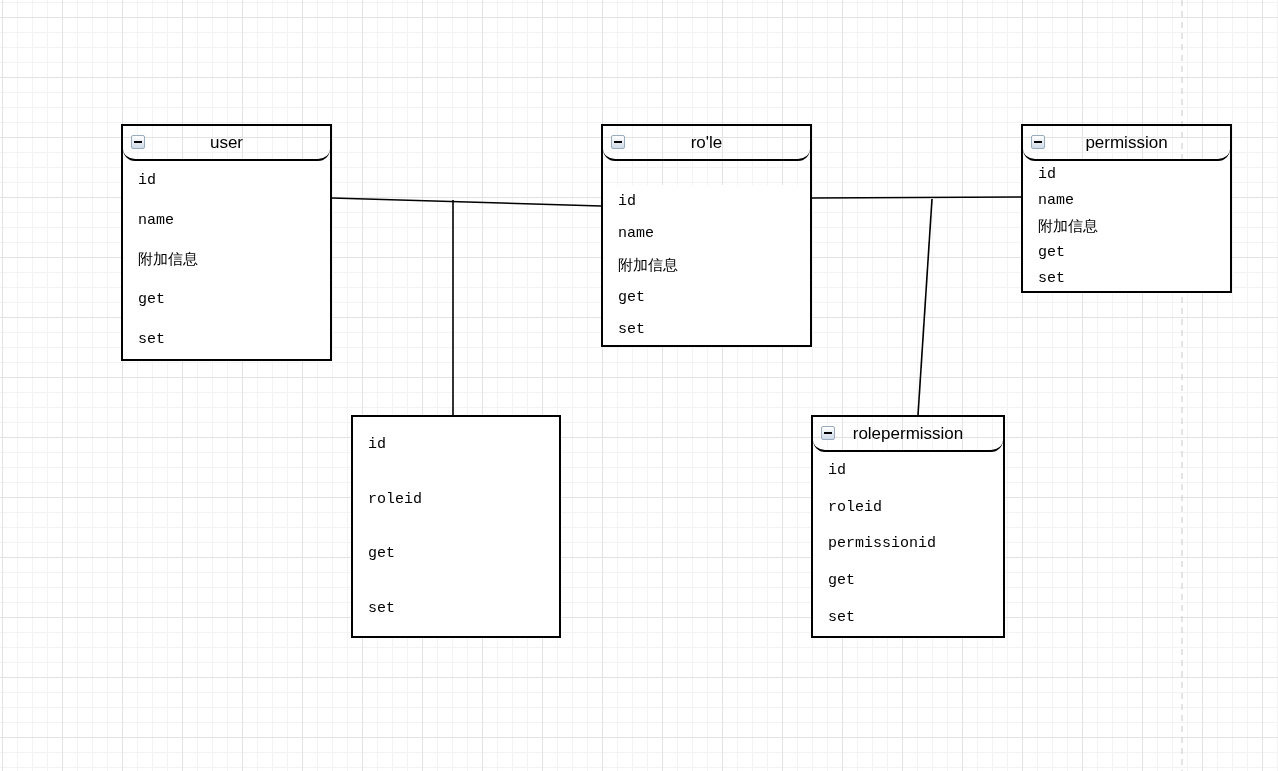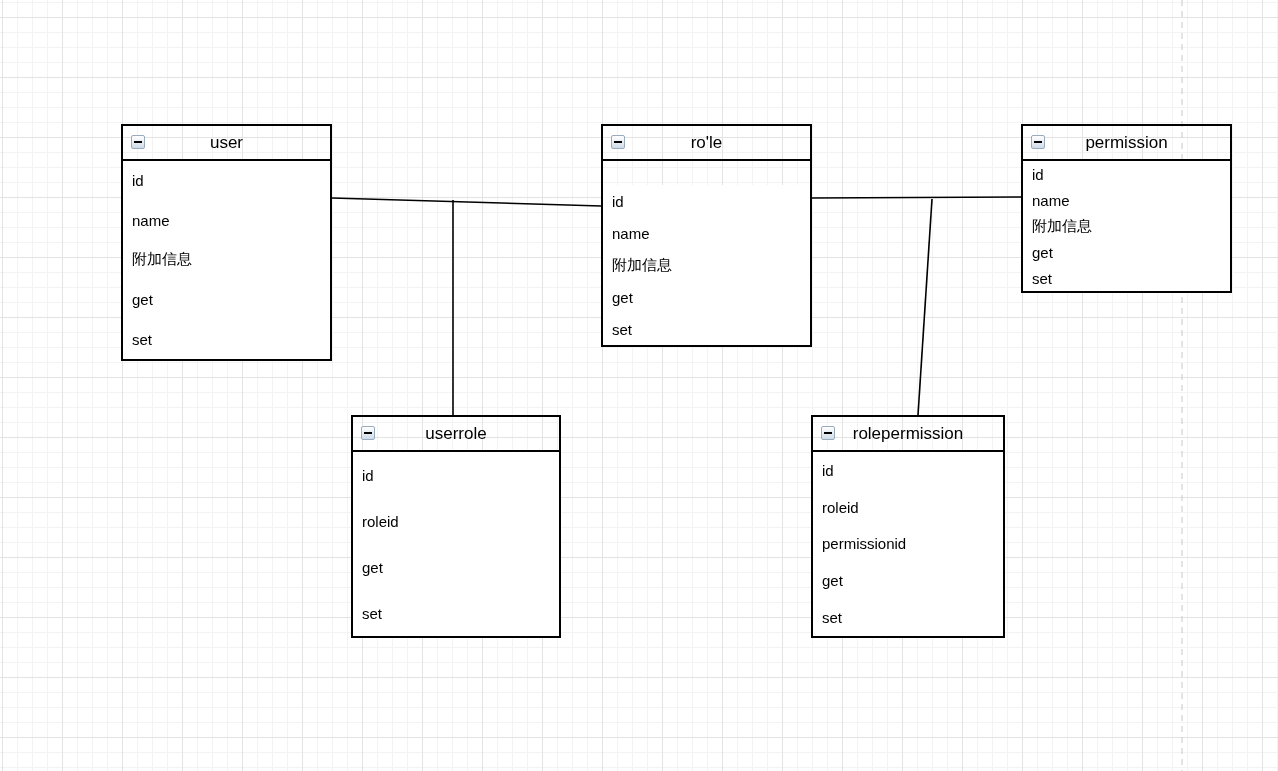--- a/index.html
+++ b/index.html
@@ -35,20 +35,21 @@
     display: flex;
     flex-direction: column;
     color: #000000;
   }
   .entity-title-row {
     position: relative;
     height: 33px;
     flex: none;
     border-bottom: 2px solid #000000;
     background: transparent; 
+    border-radius: 12px;
   }
   .collapse-icon {
     position: absolute;
     left: 8px;
     top: 9px;
     width: 14px;
     height: 14px;
     box-sizing: border-box;
     border: 1px solid #9aabbd;
     border-radius: 2px;
@@ -74,23 +75,24 @@
   .entity-body {
     flex: 1;
     background: #ffffff;
     display: flex;
     flex-direction: column;
   }
   .field-row {
     flex: 1;
     display: flex;
     align-items: center;
-    padding-left: 9px;
+    padding-left: 15px;
     font-size: 15px;
     white-space: nowrap;
+    font-family: Liberation Mono, monospace;
   }
 </style>
 </head>
 <body>
 
 <div id="canvas">
   <svg id="edges" width="1278" height="771" viewBox="0 0 1278 771">
       <line x1="1182" y1="0" x2="1182" y2="771" stroke="#c9c9c9" stroke-width="1" stroke-dasharray="6 5"></line>
       <line x1="332" y1="198" x2="601" y2="206" stroke="#000000" stroke-width="1.6"></line>
       <line x1="453" y1="200" x2="453" y2="415" stroke="#000000" stroke-width="1.6"></line>
@@ -137,26 +139,20 @@
     </div>
     <div class="entity-body">
         <div class="field-row">id</div>
         <div class="field-row">name</div>
         <div class="field-row">附加信息</div>
         <div class="field-row">get</div>
         <div class="field-row">set</div>
       </div>
   </div>
     <div class="entity" style="left: 351px; top: 415px; width: 210px; height: 223px;">
-    <div class="entity-title-row">
-      <span class="collapse-icon">
-        <span class="minus"></span>
-      </span>
-      <span class="entity-title">userrole</span>
-    </div>
     <div class="entity-body">
         <div class="field-row">id</div>
         <div class="field-row">roleid</div>
         <div class="field-row">get</div>
         <div class="field-row">set</div>
       </div>
   </div>
     <div class="entity" style="left: 811px; top: 415px; width: 194px; height: 223px;">
     <div class="entity-title-row">
       <span class="collapse-icon">

